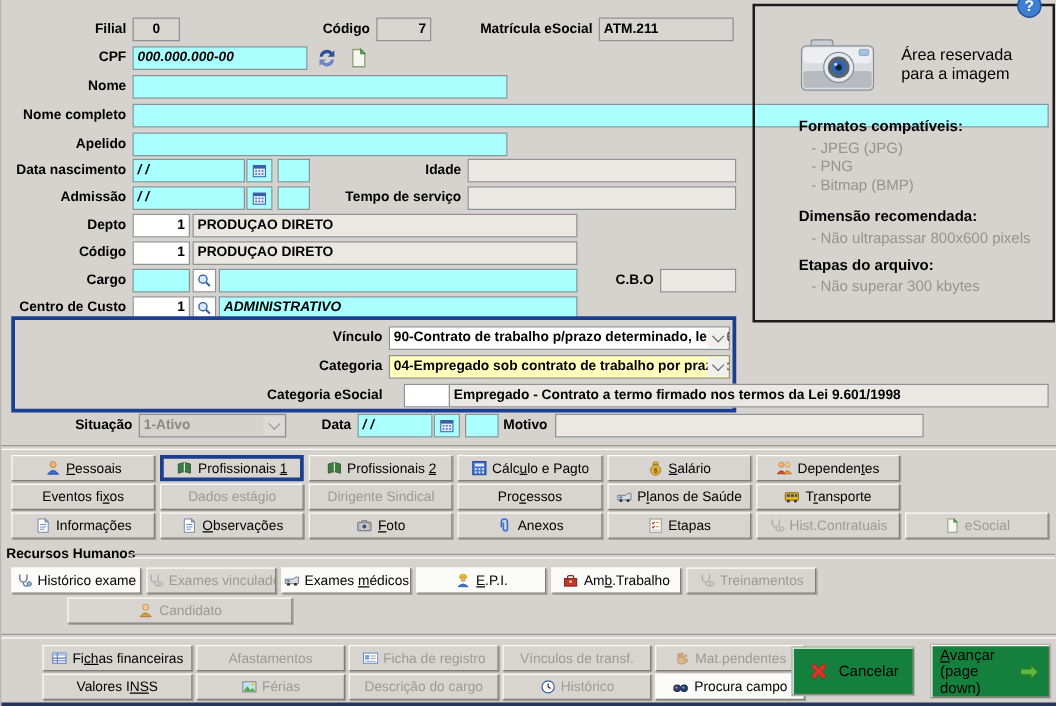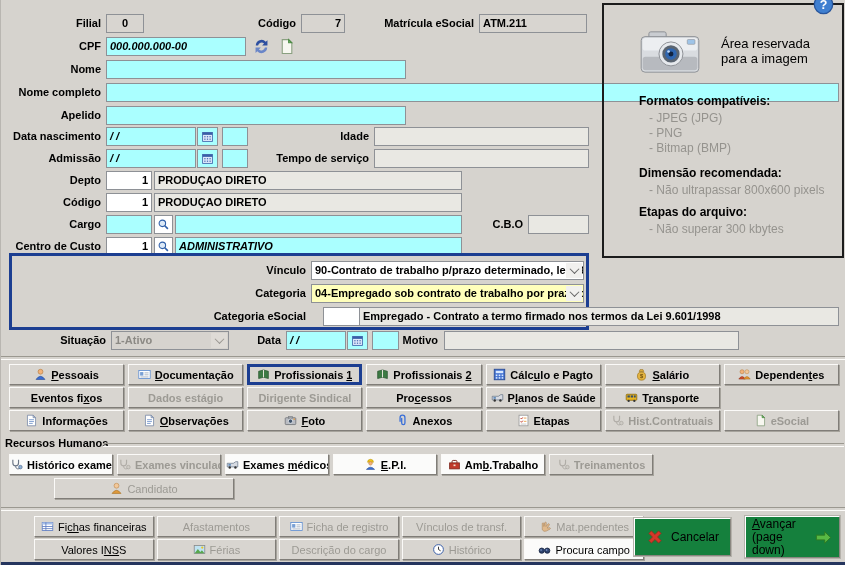--- a/index.html
+++ b/index.html
@@ -26,21 +26,21 @@
   .bluebox{position:absolute;left:8px;top:253px;width:580px;height:77px;box-sizing:border-box;
         border:3px solid #1c3e91;}
   .sqbtn{position:absolute;width:21px;height:19px;box-sizing:border-box;border:1px solid #8e9196;
         display:flex;align-items:center;justify-content:center;}
   .hline{position:absolute;left:0;right:0;height:2px;border-top:1px solid #9b9890;border-bottom:1px solid #fdfcfa;}
   .panel{position:absolute;left:601px;top:3px;width:242px;height:255px;box-sizing:border-box;border:2px solid #1c1c1c;}
   .ptext{position:absolute;white-space:nowrap;}
   .pmuted{color:#95938e;}
   .pbold{font-weight:bold;font-size:12px;}
   .btnrow{position:absolute;display:grid;height:21px;}
-  .r7{grid-template-columns:repeat(7,1fr);gap:4px;left:8px;width:830px;font-weight:bold;}
+  .r7{grid-template-columns:repeat(7,1fr);gap:4px;left:8px;width:830px;}
   .r5{grid-template-columns:repeat(5,1fr);gap:3px;left:33px;width:610px;}
   .btn{display:flex;align-items:center;justify-content:center;gap:4px;box-sizing:border-box;
        background:#d8d5d0;border:1px solid;border-color:#fbfaf8 #807d78 #807d78 #fbfaf8;
        box-shadow:1px 1px 0 #a6a39c;font-size:11px;cursor:default;overflow:hidden;}
   .btn .lbl{white-space:nowrap;overflow:hidden;}
   .btn.white{background:#fbfbfa;}
   .btn.selected{border:3px solid #1c3e91;box-shadow:none;}
   .btn.disabled{color:#9c9a94;}
   .ic{width:13px;height:13px;flex:none;}
   .bigbtn{position:absolute;display:flex;align-items:center;justify-content:center;gap:7px;box-sizing:border-box;
@@ -361,26 +361,20 @@
 
   <div class="hline" style="top:356px"></div>
 
   <div class="btnrow r7" style="top:364px">
       <div class="btn">
         <svg class="ic">
           <use href="#sym-person-blue-icon"></use>
         </svg>
         <span class="lbl"><u>P</u>essoais</span>
       </div>
-      <div class="btn">
-        <svg class="ic">
-          <use href="#sym-card-icon"></use>
-        </svg>
-        <span class="lbl"><u>D</u>ocumentação</span>
-      </div>
       <div class="btn selected">
         <svg class="ic">
           <use href="#sym-book-icon"></use>
         </svg>
         <span class="lbl">Profissionais <u>1</u></span>
       </div>
       <div class="btn">
         <svg class="ic">
           <use href="#sym-book-icon"></use>
         </svg>

